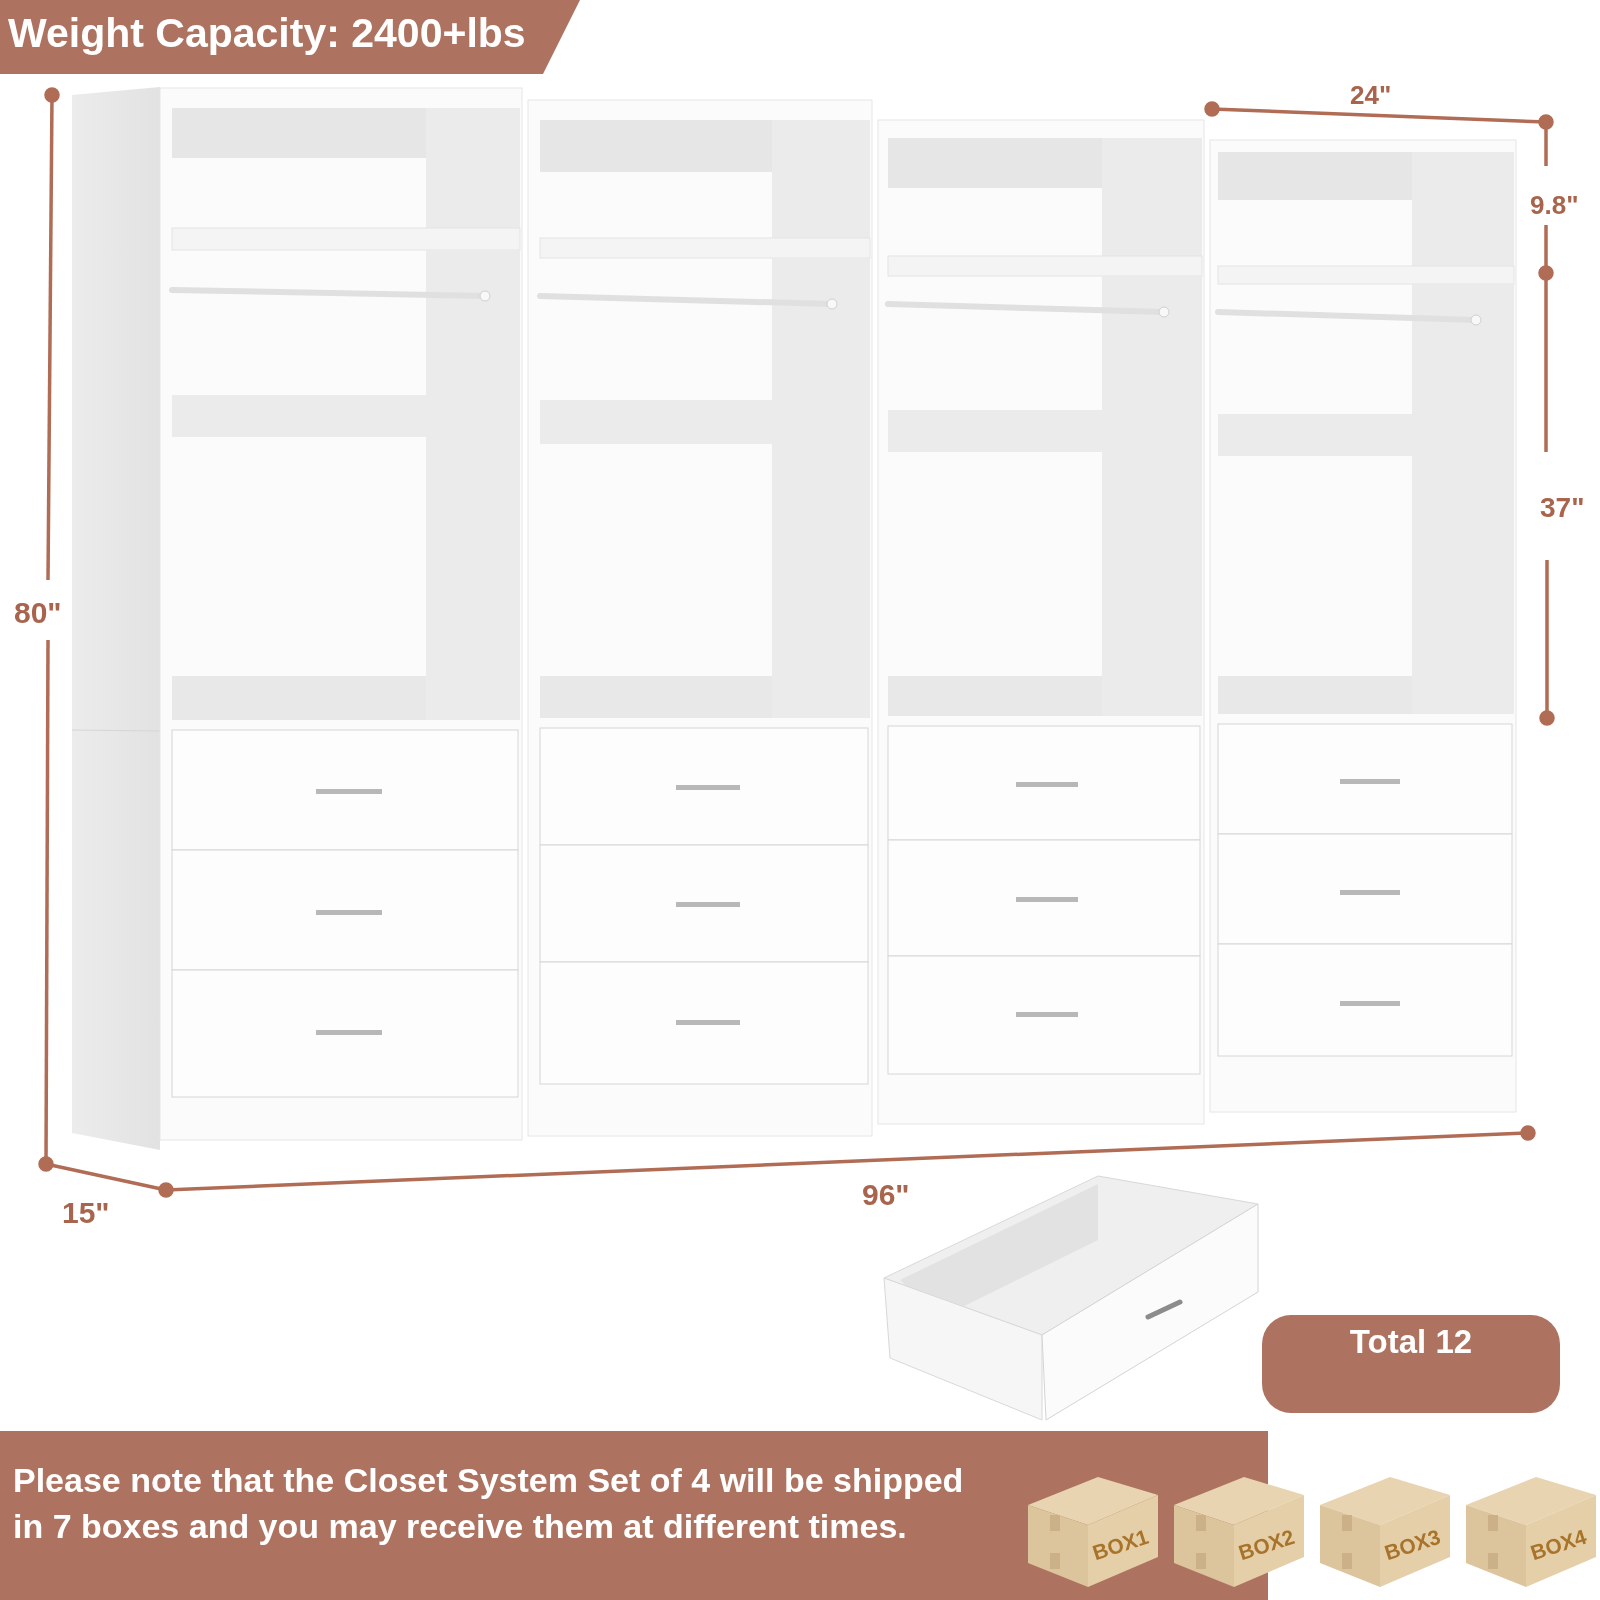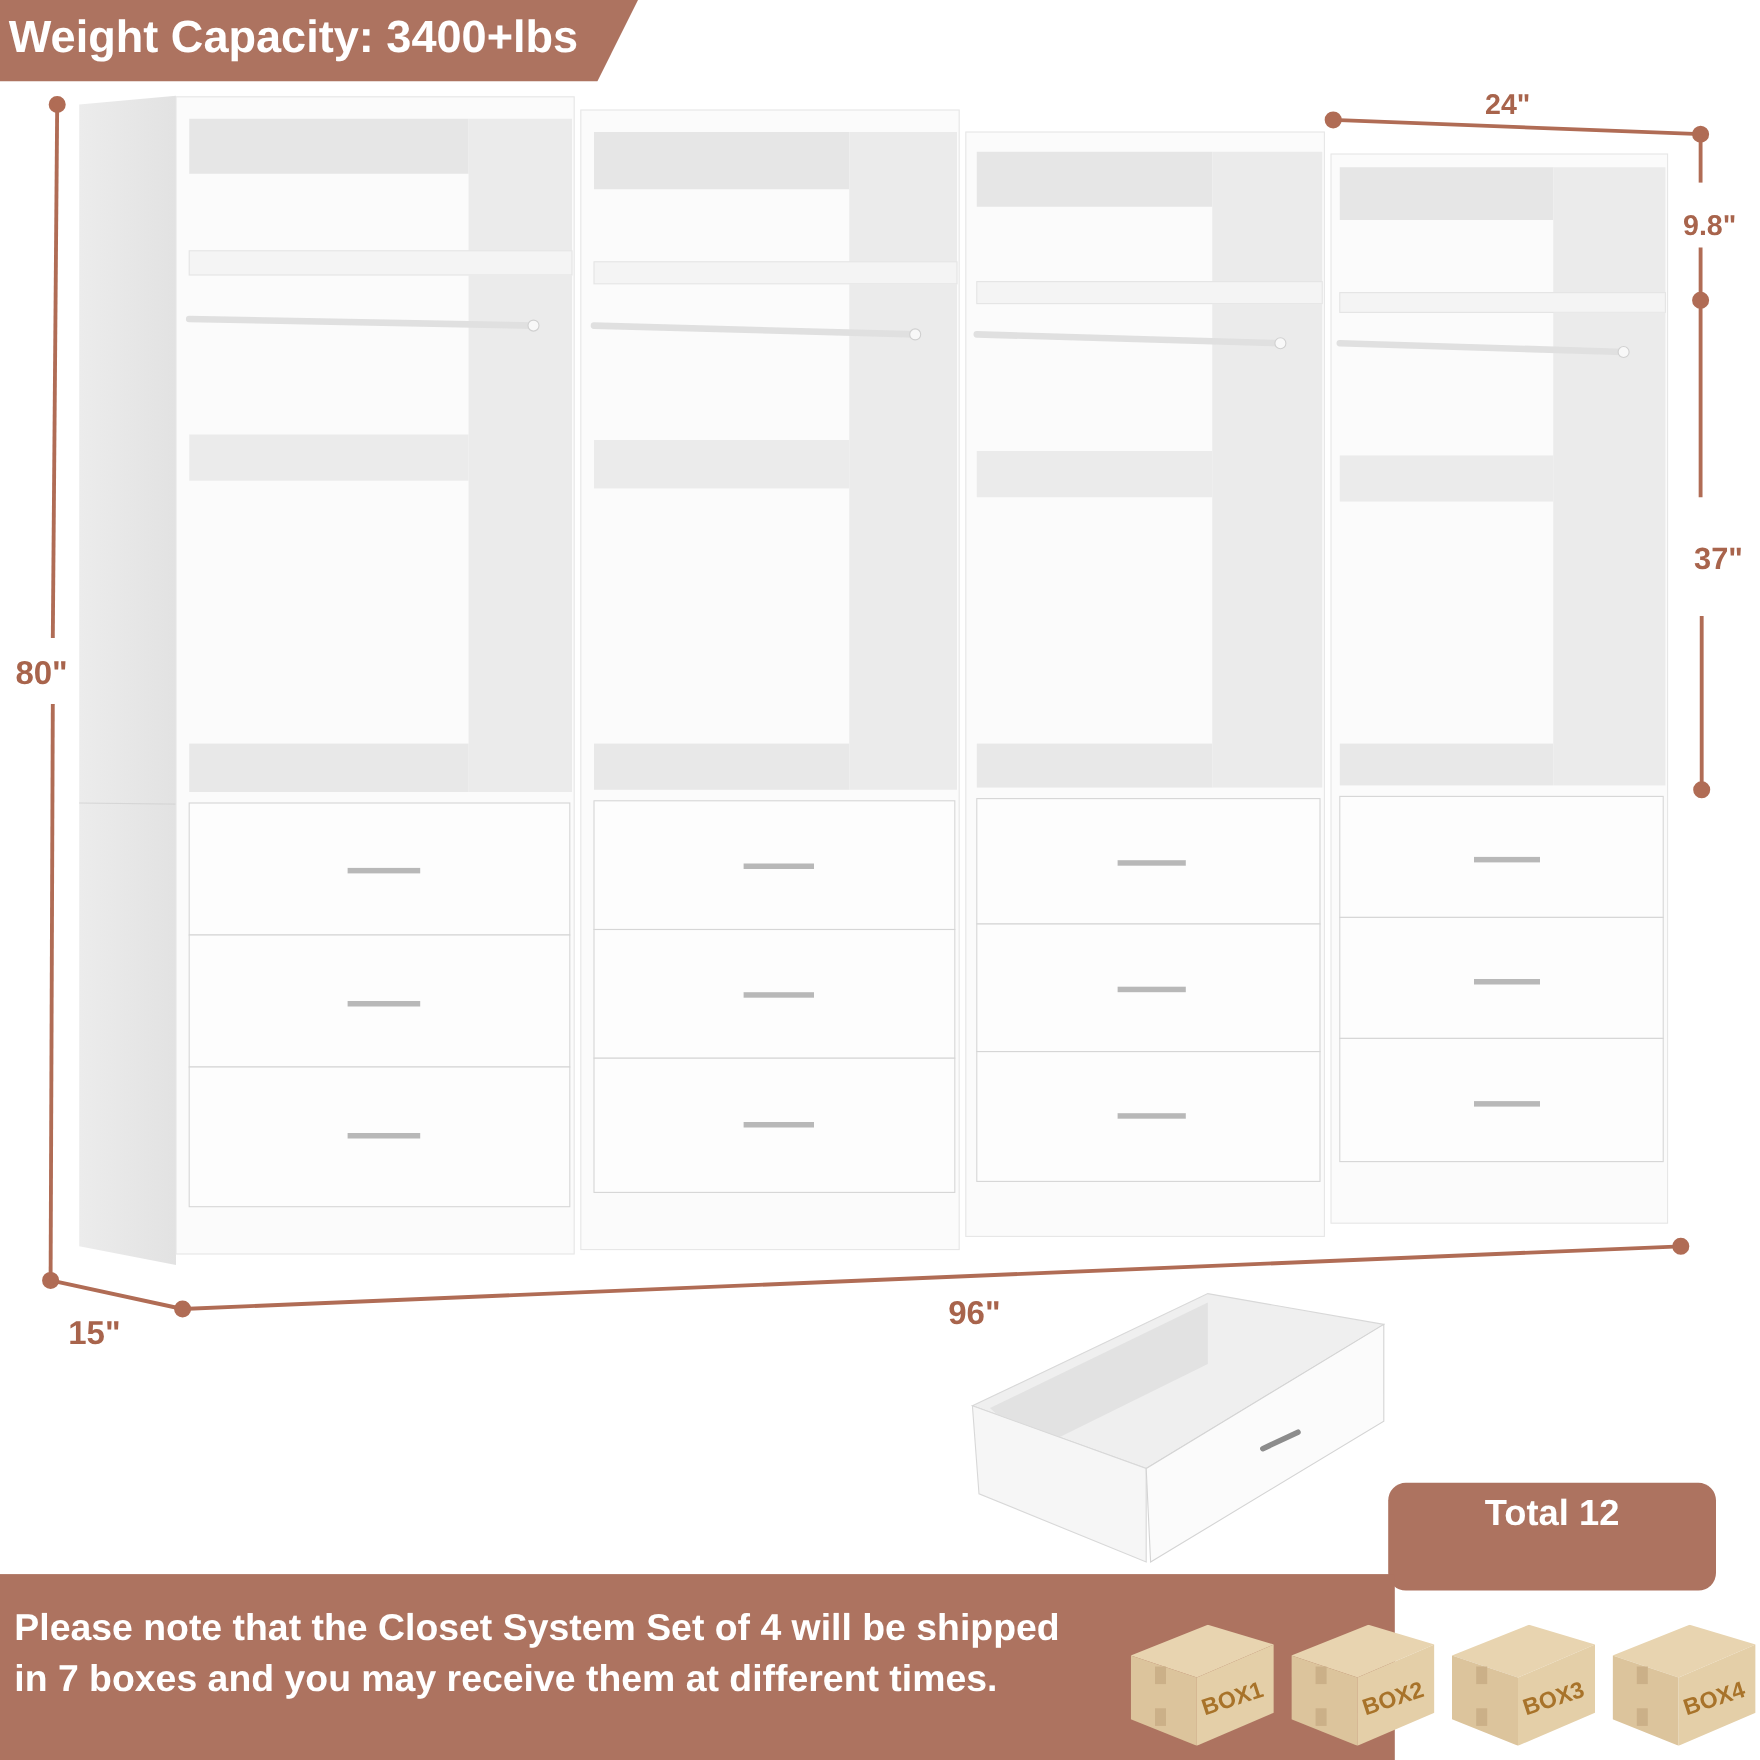--- a/index.html
+++ b/index.html
@@ -4,35 +4,35 @@
 <style>
   html, body { margin:0; padding:0; }
   body { width:1600px; height:1600px; position:relative; overflow:hidden; background:#ffffff;
          font-family:"Liberation Sans", "DejaVu Sans", sans-serif; }
   .banner-top { position:absolute; left:0; top:0; width:580px; height:74px; }
   .banner-top svg { position:absolute; left:0; top:0; }
   .banner-top-text { position:absolute; left:8px; top:10px; color:#fff; font-weight:bold; font-size:41px; letter-spacing:0px; white-space:nowrap; }
   .dim-label { position:absolute; color:#a8644c; font-weight:bold; font-size:30px; white-space:nowrap; }
   .dim-svg { position:absolute; left:0; top:0; pointer-events:none; }
   .closet { position:absolute; }
-  .badge { position:absolute; left:1262px; top:1348px; width:298px; height:98px; background:#ad7360; border-radius:16px;
+  .badge { position:absolute; left:1262px; top:1315px; width:298px; height:98px; background:#ad7360; border-radius:29px;
            color:#fff; font-weight:bold; font-size:33px; text-align:center; line-height:44px; padding-top:5px; box-sizing:border-box; }
   .footer { position:absolute; left:0; top:1431px; width:1268px; height:169px; background:#ad7360; }
   .footer-text { position:absolute; left:13px; top:26px; color:#fff; font-weight:bold; font-size:34px; line-height:46px; width:1020px; }
   .box { position:absolute; top:46px; width:130px; height:110px; }
   .box-label { position:absolute; color:#a8732a; font-weight:bold; font-size:21px; transform:rotate(-18deg); }
 </style>
 </head>
 <body>
 
 <div class="banner-top">
   <svg width="580" height="74">
     <polygon points="0,0 580,0 543,74 0,74" fill="#ad7360"></polygon>
   </svg>
-  <div class="banner-top-text">Weight Capacity: 3400+lbs</div>
+  <div class="banner-top-text">Weight Capacity: 2400+lbs</div>
 </div>
 
 <svg class="closet" width="1600" height="1600" style="left:0;top:0;">
   <defs>
     <linearGradient id="sidegrad" x1="0" x2="1" y1="0" y2="0">
       <stop offset="0" stop-color="#ececec"></stop>
       <stop offset="1" stop-color="#e2e2e2"></stop>
     </linearGradient>
     <linearGradient id="backgrad" x1="0" x2="0" y1="0" y2="1">
       <stop offset="0" stop-color="#eaeaea"></stop>

